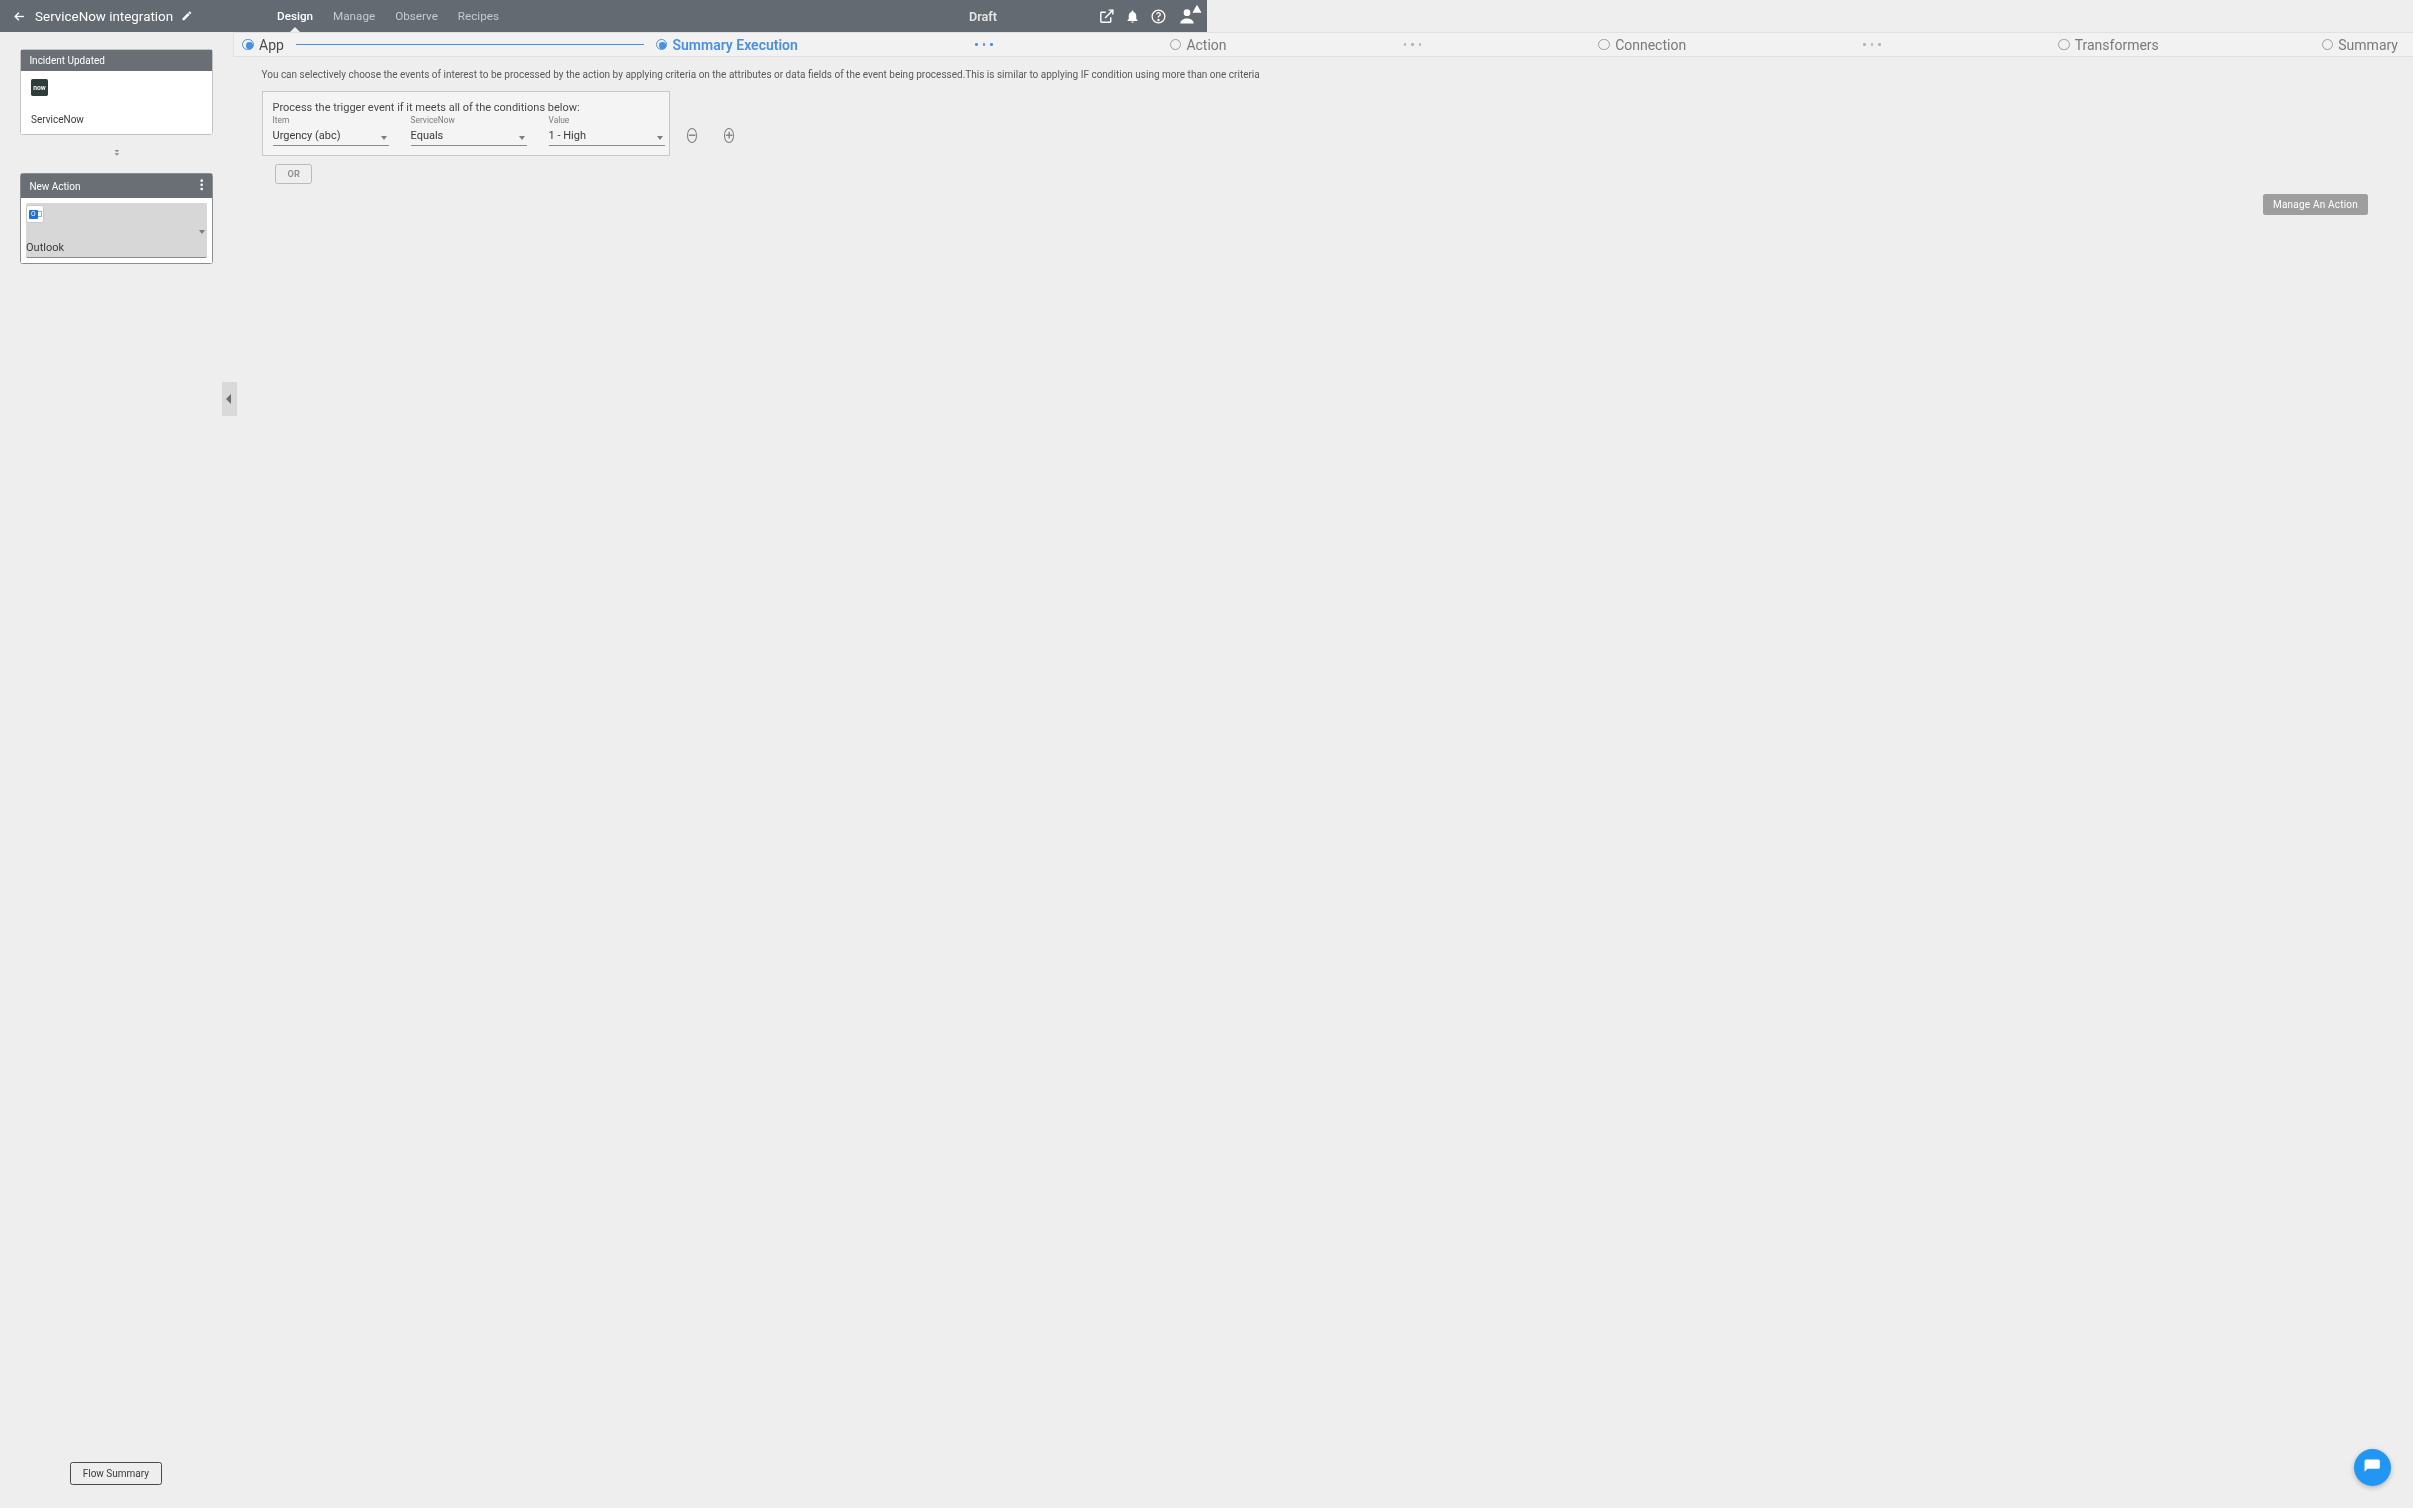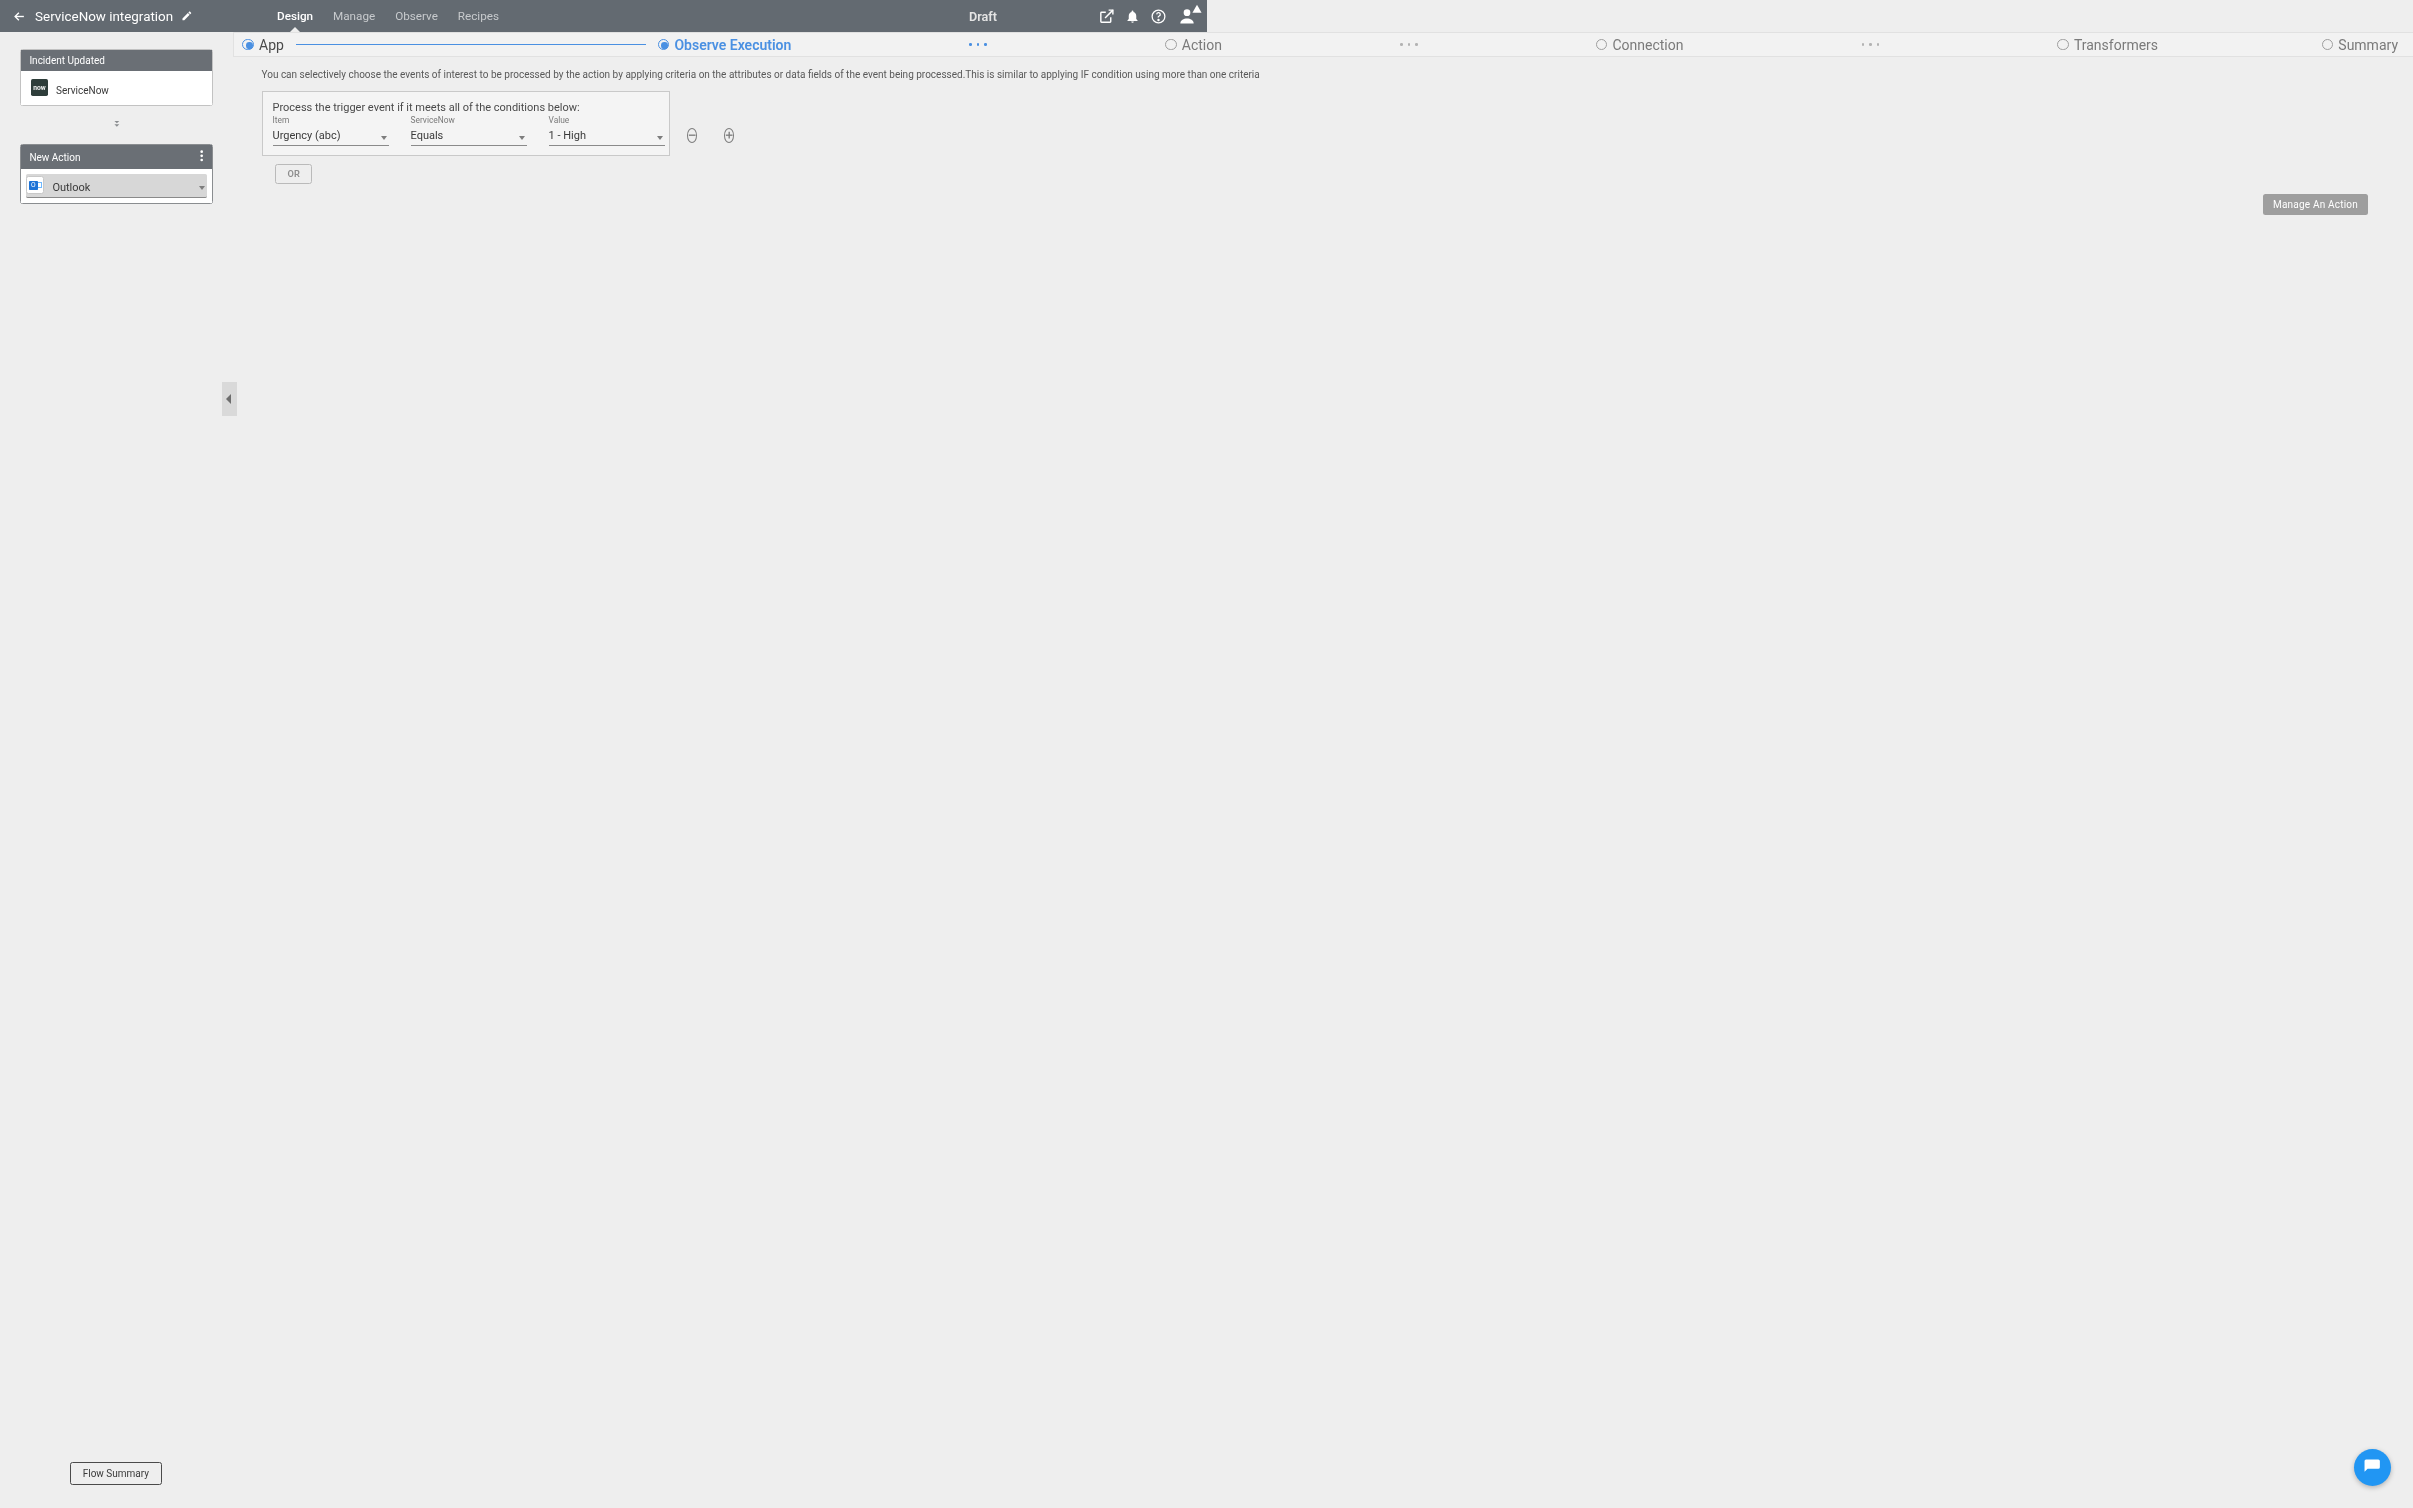--- a/index.html
+++ b/index.html
@@ -174,25 +174,26 @@
     align-items: center;
     justify-content: space-between;
   }
   .card-body {
     background: #fff;
     padding: 5px;
   }
   .card.selected .card-body { background:#fff; }
   .row-item {
     display: flex;
-    align-items: flex-end;
-    gap: 8px;
+    align-items: flex-start;
+    gap: 18px;
     padding: 3.4px 5px;
     font-size: 10px;
     border-radius: 1.7px;
+    flex-direction: column;
   }
   .card.selected .row-item.sel {
     background: #d7d7d7;
   }
   .now-icon {
     width: 17px; height:17px; background:#2e3d3a; color:#fff;
     font-size:6.7px; display:flex; align-items:center; justify-content:center;
     border-radius:1.7px; font-weight:600;
   }
   .outlook-icon {
@@ -402,21 +403,21 @@
 </div>
 
 <div class="stepbar">
   <div class="step done">
     <span class="circle"></span>
     <span class="label">App</span>
   </div>
   <div class="sep solid"></div>
   <div class="step active">
     <span class="circle"></span>
-    <span class="label">Observe Execution</span>
+    <span class="label">Summary Execution</span>
   </div>
   <div class="sep dots">
       <span class="dot blue"></span>
       <span class="dot blue"></span>
       <span class="dot blue"></span>
     </div>
   <div class="step">
     <span class="circle"></span>
     <span class="label">Action</span>
   </div>

